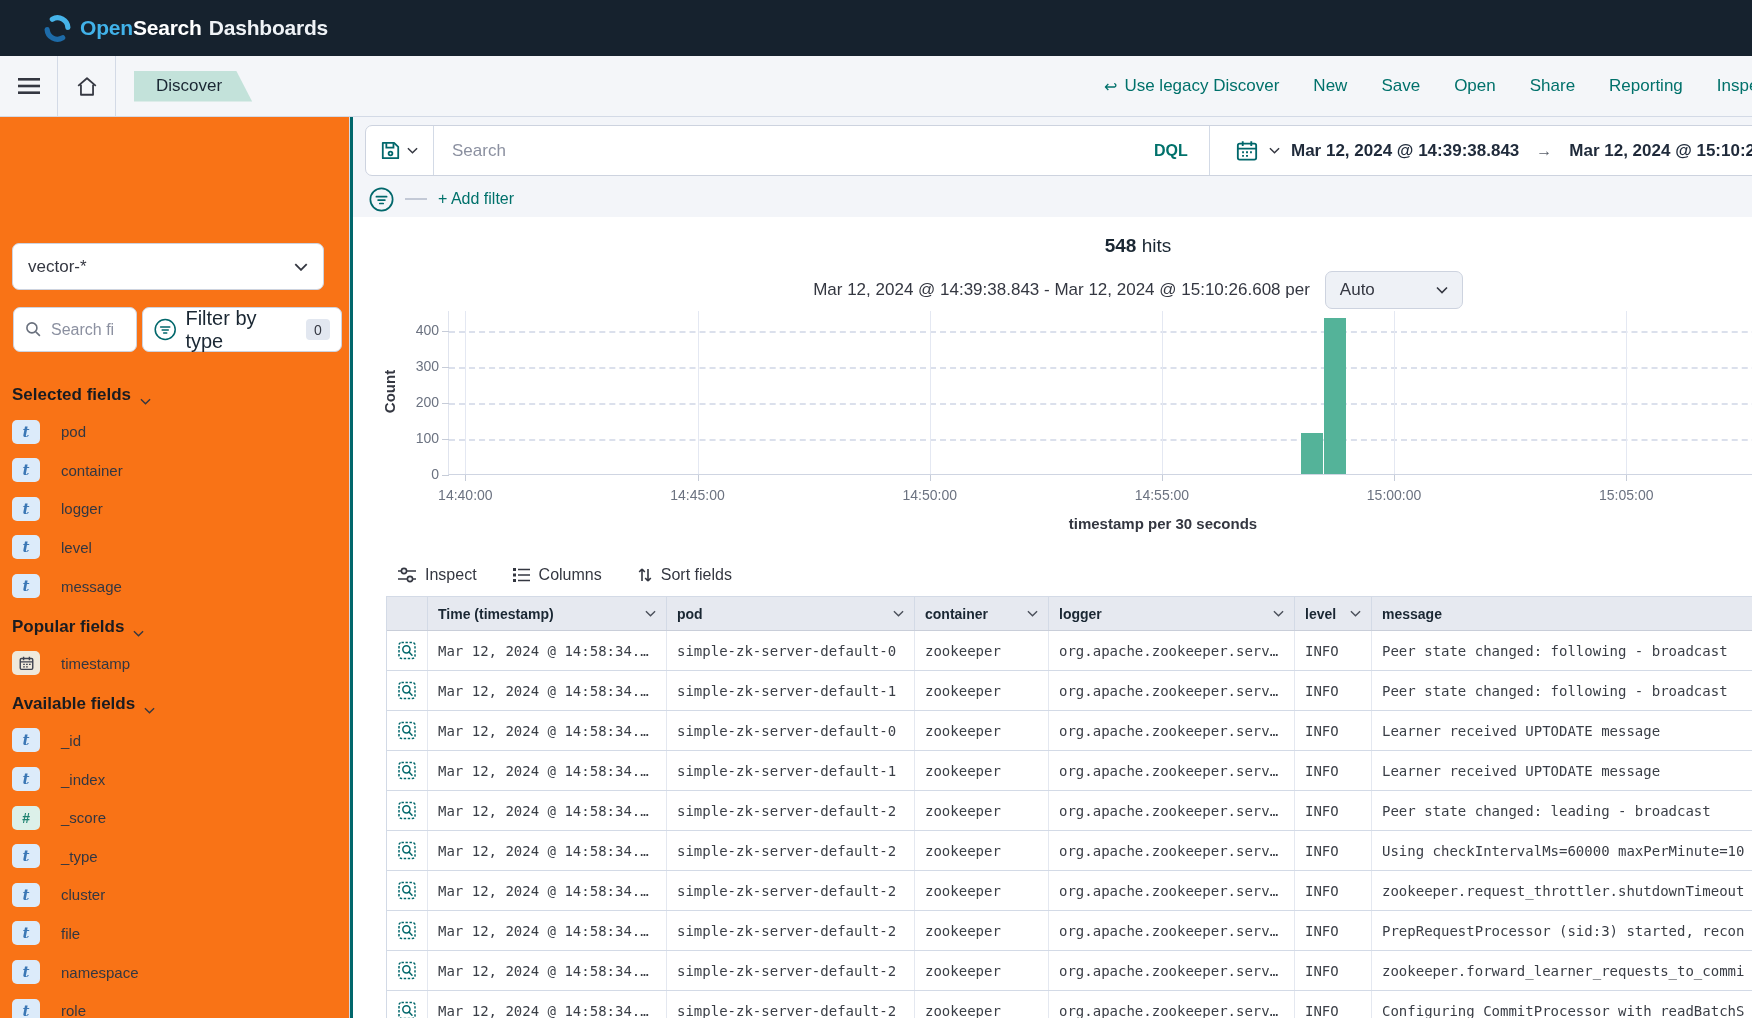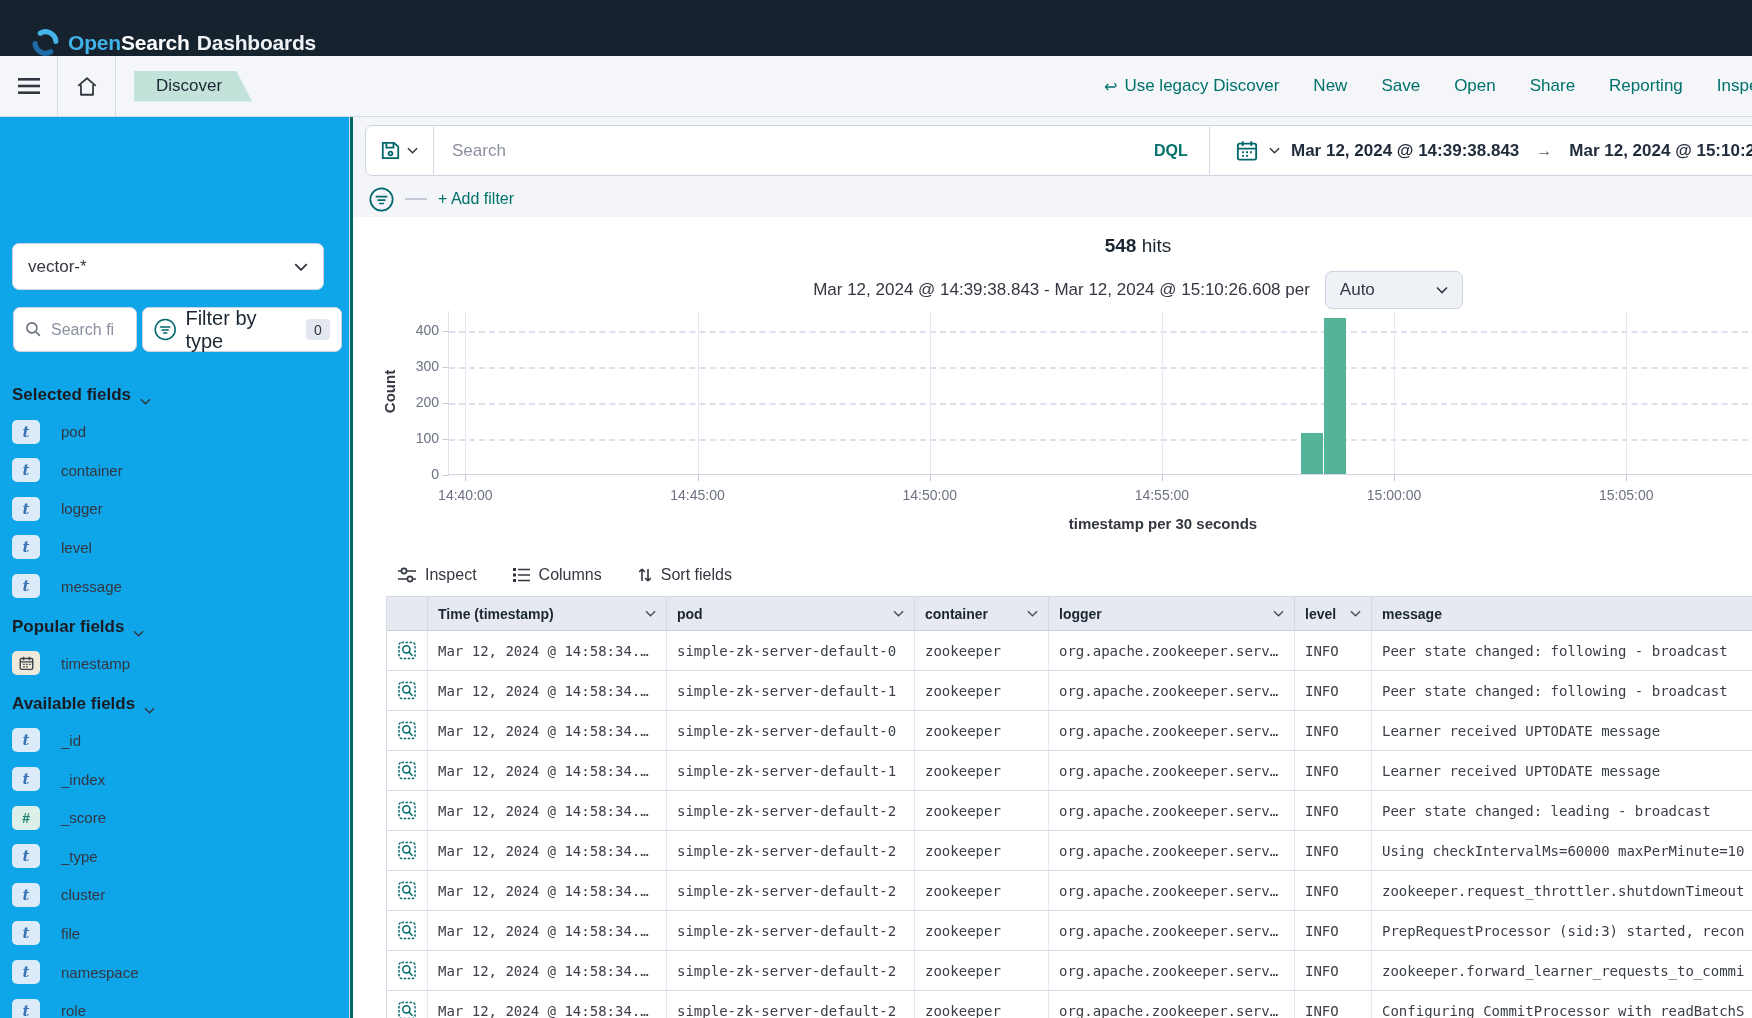--- a/index.html
+++ b/index.html
@@ -1,42 +1,42 @@
 <!DOCTYPE html>
 <html><head>
 <meta charset="utf-8">
 <style>
   * { margin:0; padding:0; box-sizing:border-box; }
   html,body { width:1752px; height:1018px; overflow:hidden; background:#fff;
     font-family:"Liberation Sans", sans-serif; color:#343741; }
 
   
   .topbar { position:absolute; left:0; top:0; width:1752px; height:56px;
-    background:#16222e; display:flex; align-items:flex-end; padding-left:32px; }
+    background:#16222e; display:flex; align-items:center; padding-left:44px; }
   .logo { display:flex; align-items:center; gap:9px; }
   .logo-text { font-size:21px; font-weight:700; letter-spacing:-0.2px; white-space:nowrap; }
   .lg-open { color:#41b2e9; } .lg-search { color:#ffffff; }
   .lg-dash { color:#eef2f6; margin-left:7px; }
 
   
   .navbar { position:absolute; left:0; top:56px; width:1752px; height:61px;
     background:#f4f6f9; border-bottom:1px solid #d3dae6; display:flex; align-items:center; }
   .nav-sep { width:1px; height:60px; background:#d3dae6; }
   .icon-btn { width:57px; height:60px; display:flex; align-items:center; justify-content:center; cursor:pointer; }
   .crumb-badge { margin-left:18px; height:31px; display:flex; align-items:center;
     background:#c3e2da; color:#1a2733; font-size:17px; padding:0 30px 0 22px;
     clip-path:polygon(0 0, calc(100% - 16px) 0, 100% 100%, 0 100%); }
   .nav-links { position:absolute; left:1104px; top:0; height:60px; display:flex;
     align-items:center; gap:34px; white-space:nowrap; }
   .nav-link { color:#00716b; font-size:17px; cursor:pointer; display:flex; align-items:center; gap:7px; }
   .undo-icon { font-size:16px; }
 
   
   .sidebar { position:absolute; left:0; top:117px; width:350px; height:901px;
-    background:#0ea5e9; border-right:1px solid #d3dae6; overflow:hidden; }
+    background:#f97316; border-right:1px solid #d3dae6; overflow:hidden; }
   .index-select { position:absolute; left:12px; top:126px; width:312px; height:47px;
     background:#fff; border:1px solid #cdd3df; border-radius:7px; display:flex;
     align-items:center; justify-content:space-between; padding:0 15px; font-size:17px; cursor:pointer; }
   .side-box { position:absolute; top:190px; height:45px; background:#fff;
     border:1px solid #cdd3df; border-radius:7px; display:flex; align-items:center; padding:0 11px; gap:9px; }
   .fsearch { left:13px; width:124px; overflow:hidden; }
   .fsearch input { border:none; outline:none; width:70px; font-size:16px; color:#343741;
     font-family:"Liberation Sans",sans-serif; background:transparent; }
   .fsearch input::placeholder { color:#8b90a0; }
   .ffilter { left:142px; width:200px; justify-content:flex-start; cursor:pointer; }

